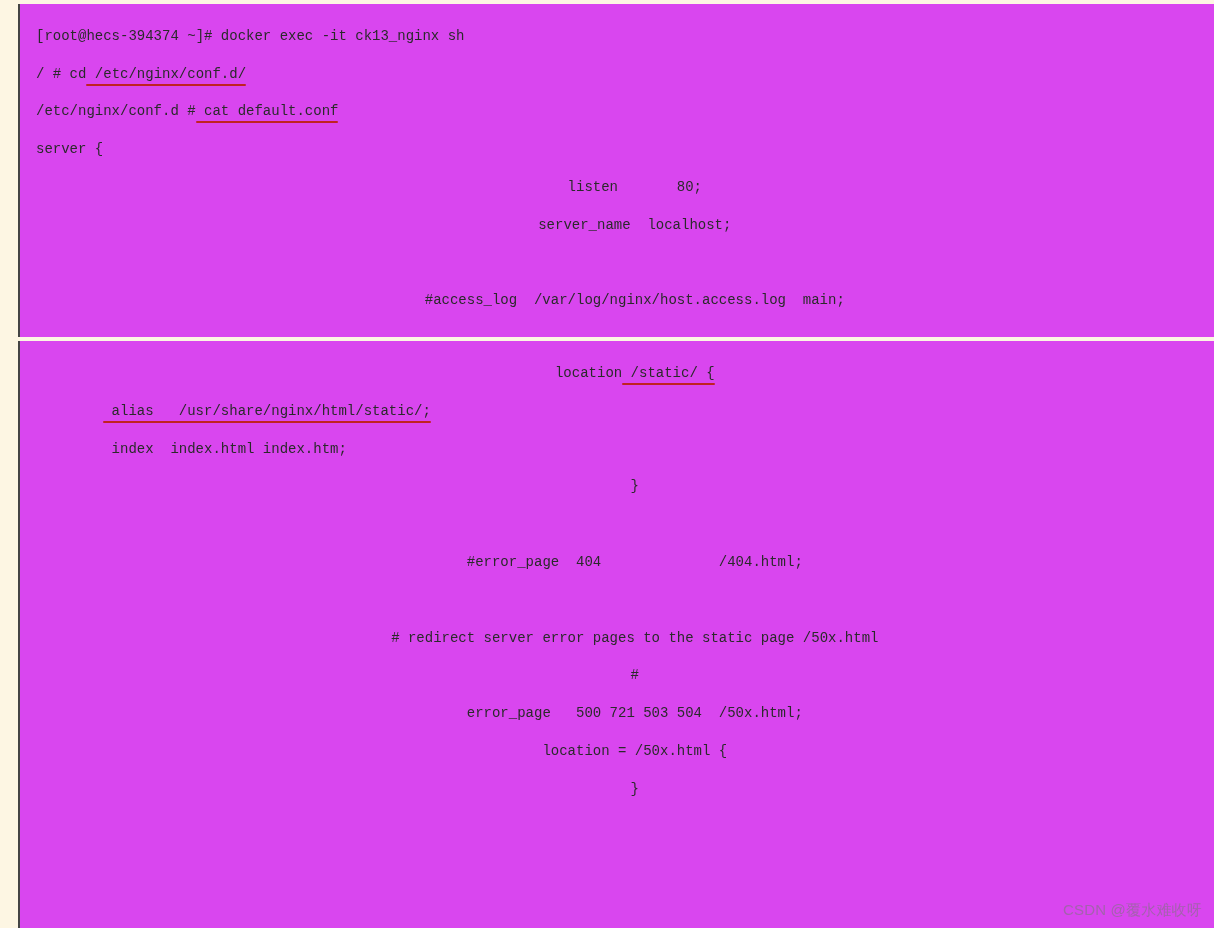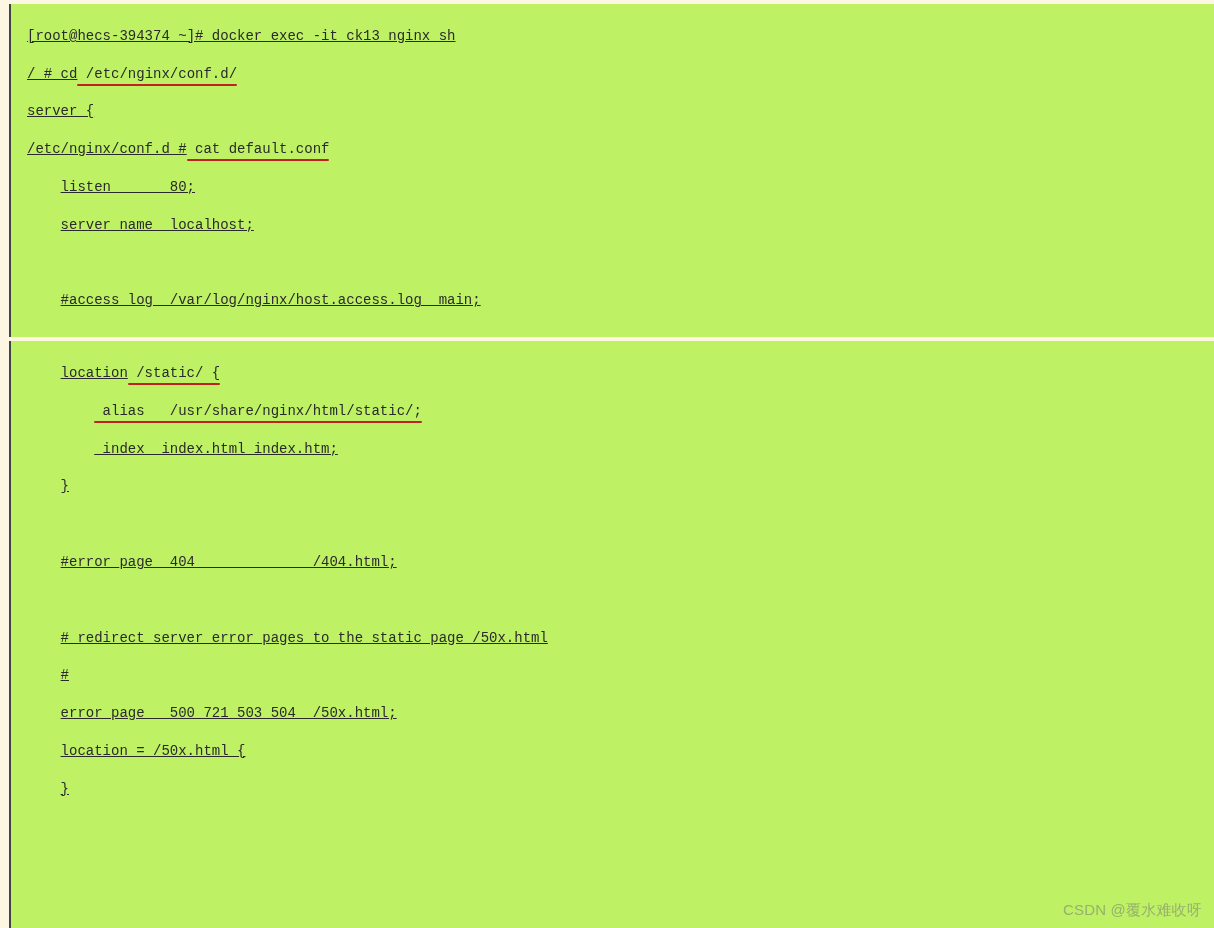--- a/index.html
+++ b/index.html
@@ -13,27 +13,26 @@
       font-size: 14px;
       line-height: 1.35;
       color: #2a2a2a;
       padding: 4px 0 0 0;
       width: 1214px;
       height: 928px;
       position: relative;
       overflow: hidden;
     }
     .code-block {
-      background: #bef264;
+      background: #d946ef;
       padding: 4px 14px 8px 16px;
       border-left: 2px solid #444;
       white-space: pre;
       margin-bottom: 4px;
-      margin-left: 9px;
-      text-decoration: underline;
+      margin-left: 18px;
     }
     .underline-red {
       position: relative;
       display: inline-block;
     }
     .underline-red::after {
       content: '';
       position: absolute;
       left: 0;
       right: 0;
@@ -45,32 +44,32 @@
     .watermark {
       position: absolute;
       right: 12px;
       bottom: 8px;
       font-family: Arial, sans-serif;
       font-size: 15px;
       color: rgba(120,120,120,0.55);
       letter-spacing: 0.2px;
       white-space: nowrap;
     }
-    .i4 { padding-left: 4ch; }
+    .i4 { padding-left: 4ch; text-align: center; }
     .i8 { padding-left: 8ch; }
     .line { min-height: 1.35em; display: block; }
   </style>
 </head>
 <body>
 
 <div class="code-block">
 <span class="line">[root@hecs-394374 ~]# docker exec -it ck13_nginx sh</span>
 <span class="line"><span>/ # cd</span><span class="underline-red"> /etc/nginx/conf.d/</span></span>
+<span class="line"><span>/etc/nginx/conf.d #</span><span class="underline-red"> cat default.conf</span></span>
 <span class="line">server {</span>
-<span class="line"><span>/etc/nginx/conf.d #</span><span class="underline-red"> cat default.conf</span></span>
 <span class="line i4">listen       80;</span>
 <span class="line i4">server_name  localhost;</span>
 <span class="line"></span>
 <span class="line i4">#access_log  /var/log/nginx/host.access.log  main;</span>
 </div>
 
 <div class="code-block">
 <span class="line i4"><span>location</span><span class="underline-red"> /static/ {</span></span>
 <span class="line i8"><span class="underline-red"> alias   /usr/share/nginx/html/static/;</span></span>
 <span class="line i8"> index  index.html index.htm;</span>

